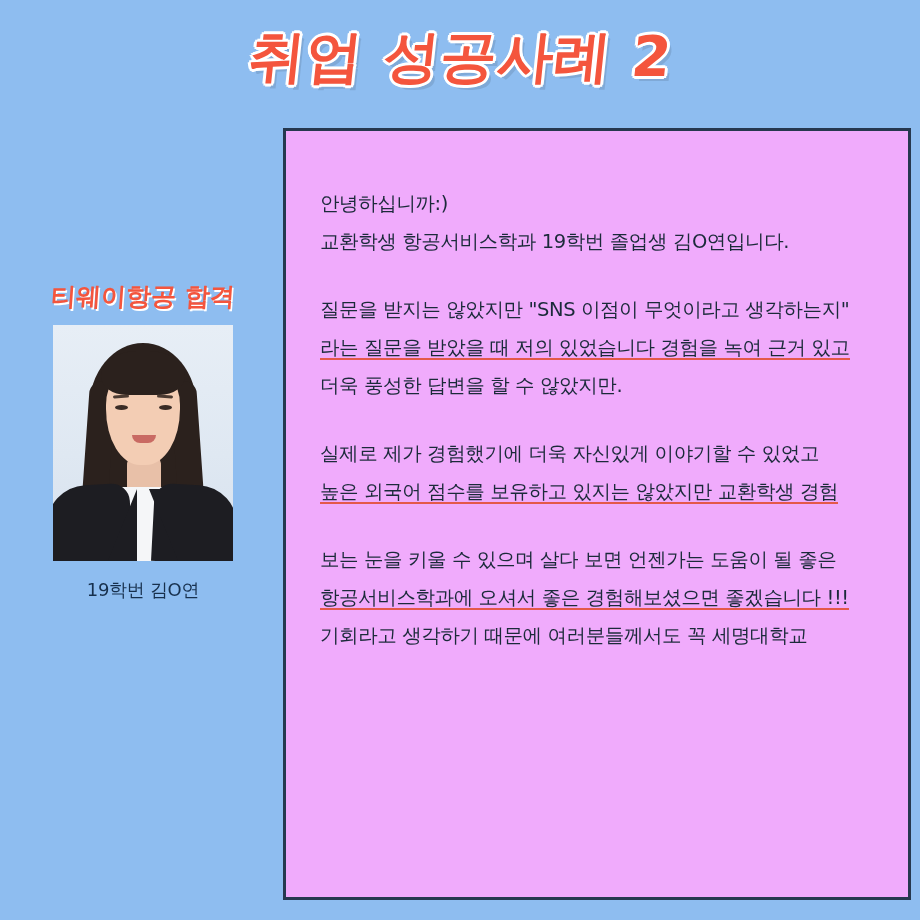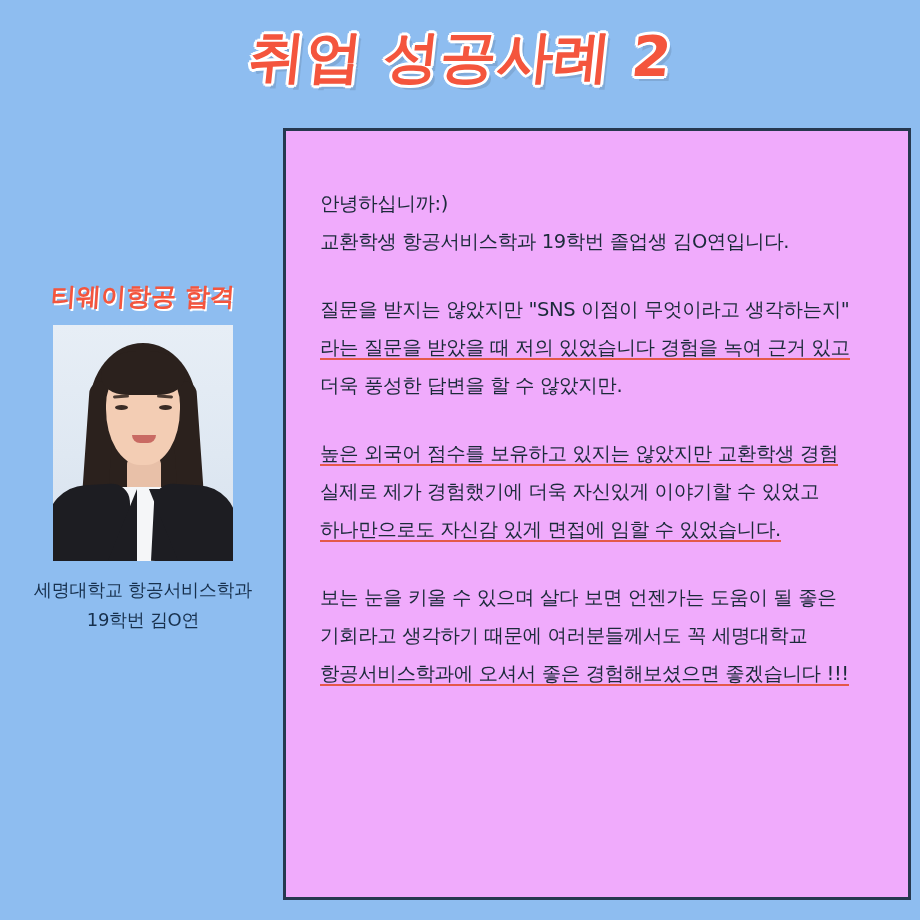--- a/index.html
+++ b/index.html
@@ -227,38 +227,36 @@
     <div class="ph-eye-r"></div>
     <div class="ph-mouth"></div>
     <div class="ph-shirt"></div>
     <div class="ph-suit-l"></div>
     <div class="ph-suit-r"></div>
     <div class="ph-lapel-l"></div>
     <div class="ph-lapel-r"></div>
   </div>
 
   <div class="caption">
-    <div>세명대학교 항공서비스학과</div>
     <div>19학번 김O연</div>
   </div>
 </div>
 
 <div class="letter" id="letter">
     <p class="para">
       <span class="line">안녕하십니까:)</span>
       <span class="line">교환학생 항공서비스학과 19학번 졸업생 김O연입니다.</span>
     </p>
     <p class="para">
       <span class="line">질문을 받지는 않았지만 "SNS 이점이 무엇이라고 생각하는지"</span>
       <span class="line"><span class="ul-red">라는 질문을 받았을 때 저의 있었습니다 경험을 녹여 근거 있고</span></span>
       <span class="line">더욱 풍성한 답변을 할 수 않았지만.</span>
     </p>
     <p class="para">
+      <span class="line">실제로 제가 경험했기에 더욱 자신있게 이야기할 수 있었고</span>
       <span class="line"><span class="ul-red">높은 외국어 점수를 보유하고 있지는 않았지만 교환학생 경험</span></span>
-      <span class="line">실제로 제가 경험했기에 더욱 자신있게 이야기할 수 있었고</span>
-      <span class="line"><span class="ul-red">하나만으로도 자신감 있게 면접에 임할 수 있었습니다.</span></span>
     </p>
     <p class="para">
       <span class="line">보는 눈을 키울 수 있으며 살다 보면 언젠가는 도움이 될 좋은</span>
+      <span class="line"><span class="ul-red">항공서비스학과에 오셔서 좋은 경험해보셨으면 좋겠습니다 !!!</span></span>
       <span class="line">기회라고 생각하기 때문에 여러분들께서도 꼭 세명대학교</span>
-      <span class="line"><span class="ul-red">항공서비스학과에 오셔서 좋은 경험해보셨으면 좋겠습니다 !!!</span></span>
     </p>
   </div>
 
 </body></html>

